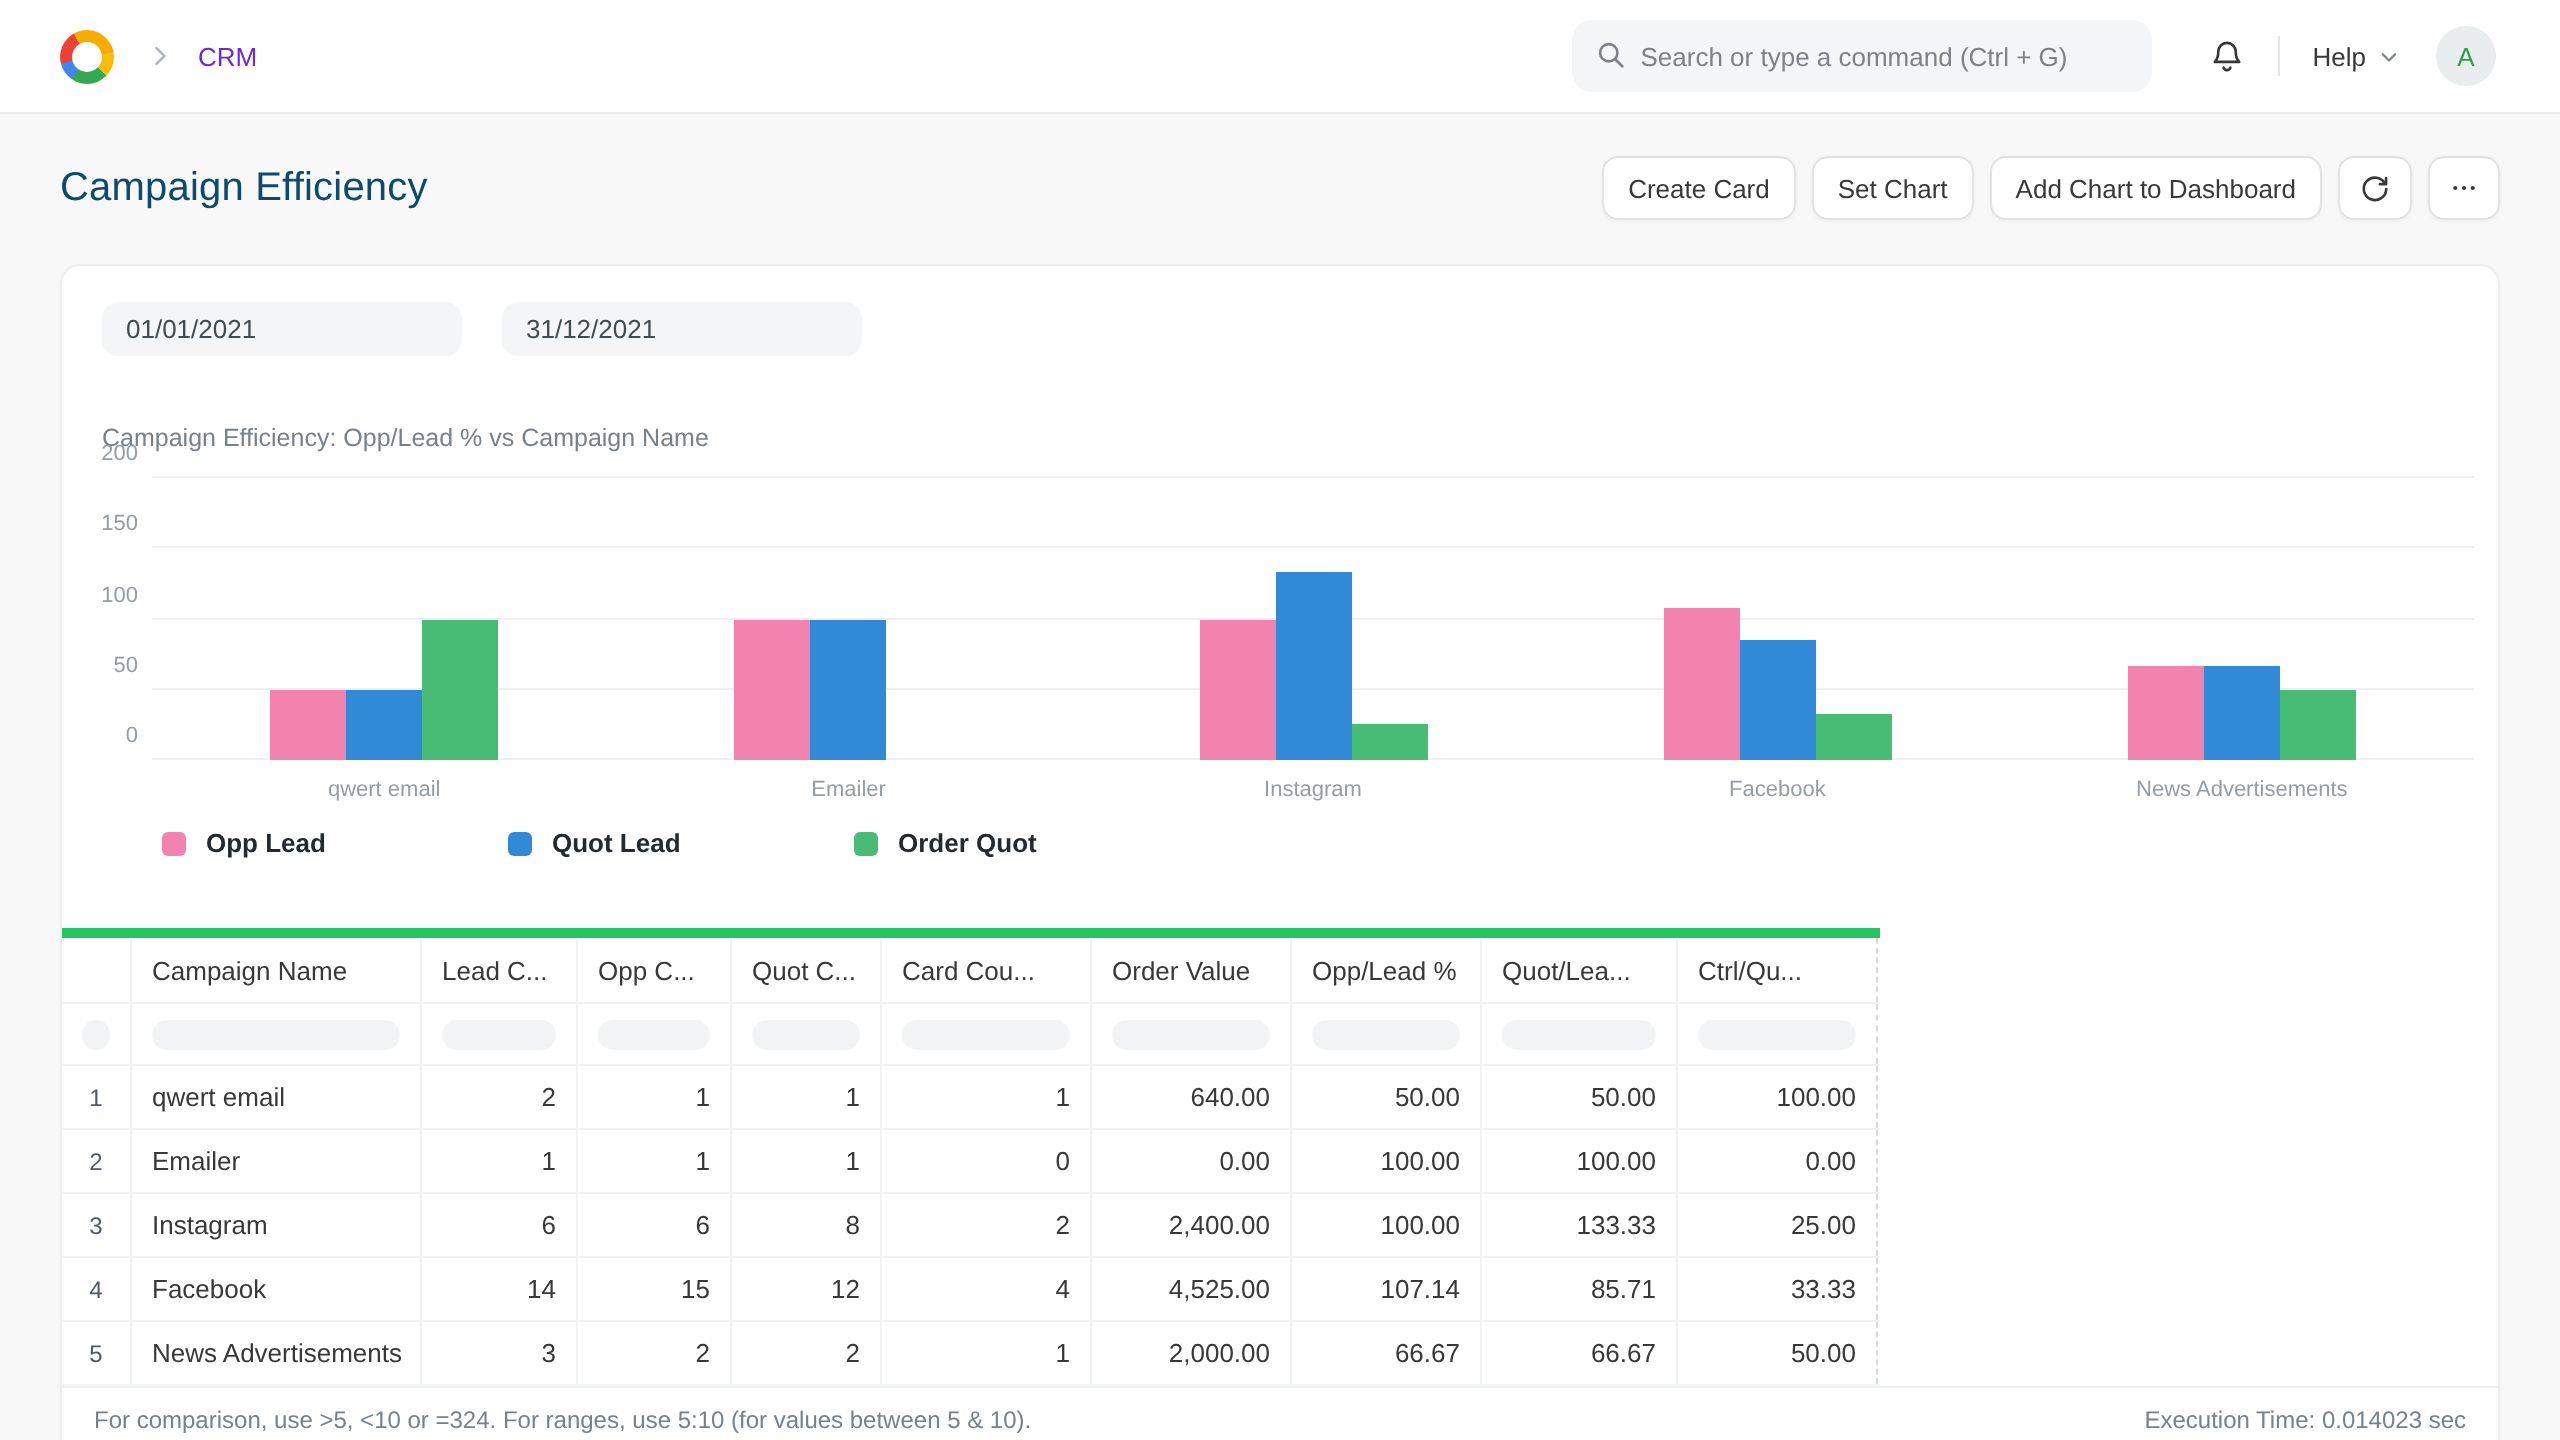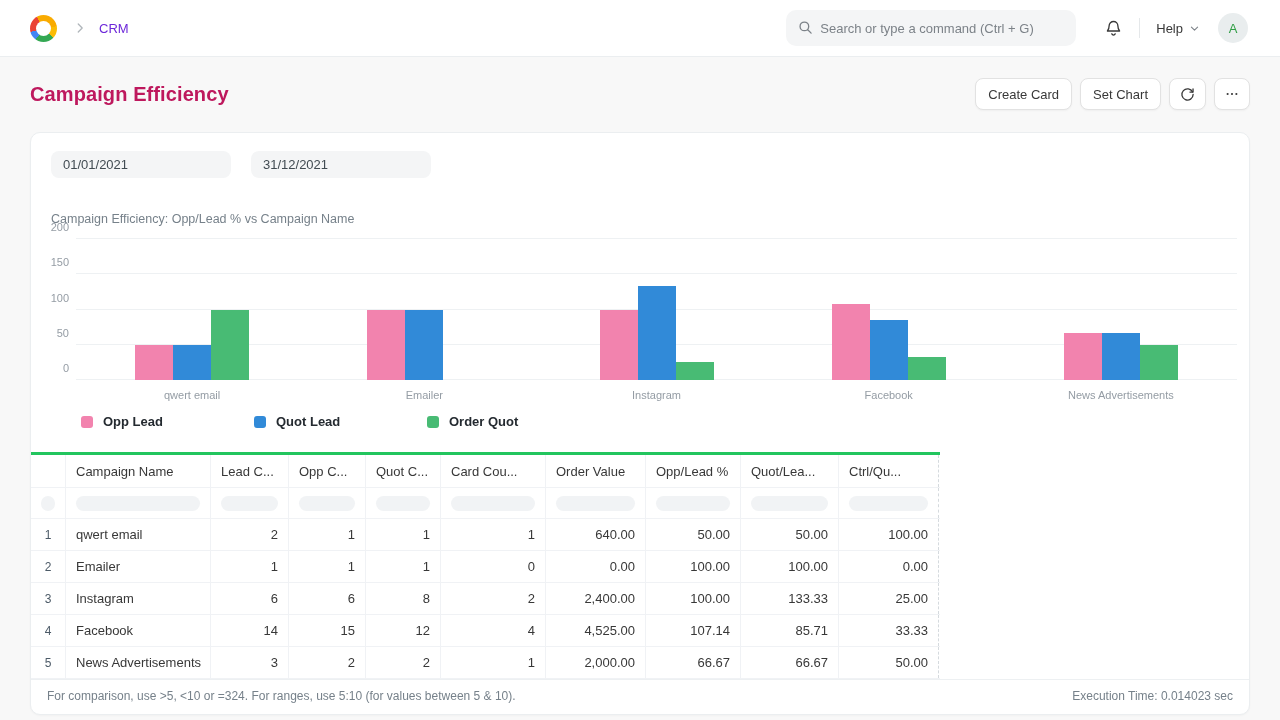--- a/index.html
+++ b/index.html
@@ -17,21 +17,21 @@
   .searchbar input { width:290px; height:36px; background:#f4f5f6; border:none; border-radius:10px; padding:0 12px 0 34px; font-size:13px; color:#383838; font-family:inherit; outline:none; }
   .searchbar input::placeholder { color:#7c8288; }
   .search-ic { position:absolute; left:12px; top:10px; color:#7c8288; }
   .bell { margin-left:28px; color:#383838; cursor:pointer; display:flex; }
   .vdiv { width:1px; height:20px; background:#e5e8ea; margin:0 16px; }
   .help { display:flex; align-items:center; gap:6px; font-size:13px; color:#383838; cursor:pointer; }
   .avatar { width:30px; height:30px; border-radius:50%; background:#e9edee; color:#2f9e44; font-size:13px; font-weight:500; display:flex; align-items:center; justify-content:center; margin-left:18px; cursor:pointer; }
 
   
   .page-head { display:flex; align-items:center; justify-content:space-between; padding:21px 30px 22px; }
-  .page-head h1 { font-size:20px; font-weight:700; color:#be185d; letter-spacing:.1px; }
+  .page-head h1 { font-size:20px; font-weight:400; color:#0c4a6e; letter-spacing:.1px; }
   .actions { display:flex; gap:8px; align-items:center; }
   .btn { height:32px; background:#fff; border:1px solid #e2e2e2; border-radius:8px; padding:0 12px; font-size:13px; color:#383838; font-family:inherit; cursor:pointer; box-shadow:0 1px 2px rgba(0,0,0,.04); display:flex; align-items:center; }
   .btn.icon-btn { padding:0 10px; color:#383838; }
 
   
   .card { margin:0 30px 10px; background:#fff; border:1px solid #ebeef0; border-radius:10px; box-shadow:0 1px 2px rgba(0,0,0,.03); overflow:hidden; }
   .filters { padding:18px 20px 0; display:flex; gap:20px; }
   .filters input { width:180px; height:27px; background:#f4f5f6; border:none; border-radius:8px; padding:0 12px; font-size:13px; color:#414b52; font-family:inherit; outline:none; }
 
   
@@ -44,21 +44,21 @@
   .group { flex:1; position:relative; }
   .bars { position:absolute; bottom:0; left:0; right:0; display:flex; justify-content:center; align-items:flex-end; }
   .bar { width:38px; }
   .cat-label { position:absolute; top:calc(100% + 9px); left:0; right:0; text-align:center; font-size:11px; color:#949ca4; white-space:nowrap; }
   .legend { margin:34px 0 0 50px; display:flex; }
   .legend-item { display:flex; align-items:center; width:173px; cursor:pointer;text-align:right; }
   .swatch { width:12px; height:12px; border-radius:3px; margin-right:10px; }
   .legend-label { font-size:13px; font-weight:600; color:#242a30; }
 
   
-  .dt { margin-top:23px; width:909px; font-size:13px; border-top:3px solid #22c55e; }
+  .dt { margin-top:35px; width:909px; font-size:13px; border-top:5px solid #22c55e; }
   .dt-row { display:flex; border-bottom:1px solid #f0f2f5; }
   .dt-cell { border-right:1px solid #f0f2f5; padding:0 10px; display:flex; align-items:center; overflow:hidden; white-space:nowrap; }
   .dt-cell:last-child { border-right:1px dashed #d5dade; }
   .dt-head .dt-cell { height:32px; color:#383838; }
   .dt-filter .dt-cell { height:30px; }
   .dt-body .dt-cell { height:31px; }
   .num { justify-content:flex-end; }
   .ctr { justify-content:center; }
   .rownum { color:#4c5a67; font-size:12px; }
   .pill { height:15px; background:#f1f3f5; border-radius:8px; width:100%; }
@@ -104,20 +104,21 @@
     </div>
     <div class="avatar">A</div>
   </div>
 </header>
 
 <div class="page-head">
   <h1>Campaign Efficiency</h1>
   <div class="actions">
     <button class="btn">Create Card</button>
     <button class="btn">Set Chart</button>
+    <button class="btn">Add Chart to Dashboard</button>
     <button class="btn icon-btn">
       <svg width="15" height="15" viewBox="0 0 16 16">
           <path d="M13.4 5.3A6 6 0 1 0 14 8" fill="none" stroke="currentColor" stroke-width="1.4" stroke-linecap="round"></path>
           <path d="M13.9 2.1v3.3h-3.3" fill="none" stroke="currentColor" stroke-width="1.4" stroke-linecap="round" stroke-linejoin="round"></path>
         </svg>
     </button>
     <button class="btn icon-btn">
       <svg width="14" height="14" viewBox="0 0 16 16">
           <circle cx="3" cy="8" r="1.2" fill="currentColor"></circle>
           <circle cx="8" cy="8" r="1.2" fill="currentColor"></circle>

